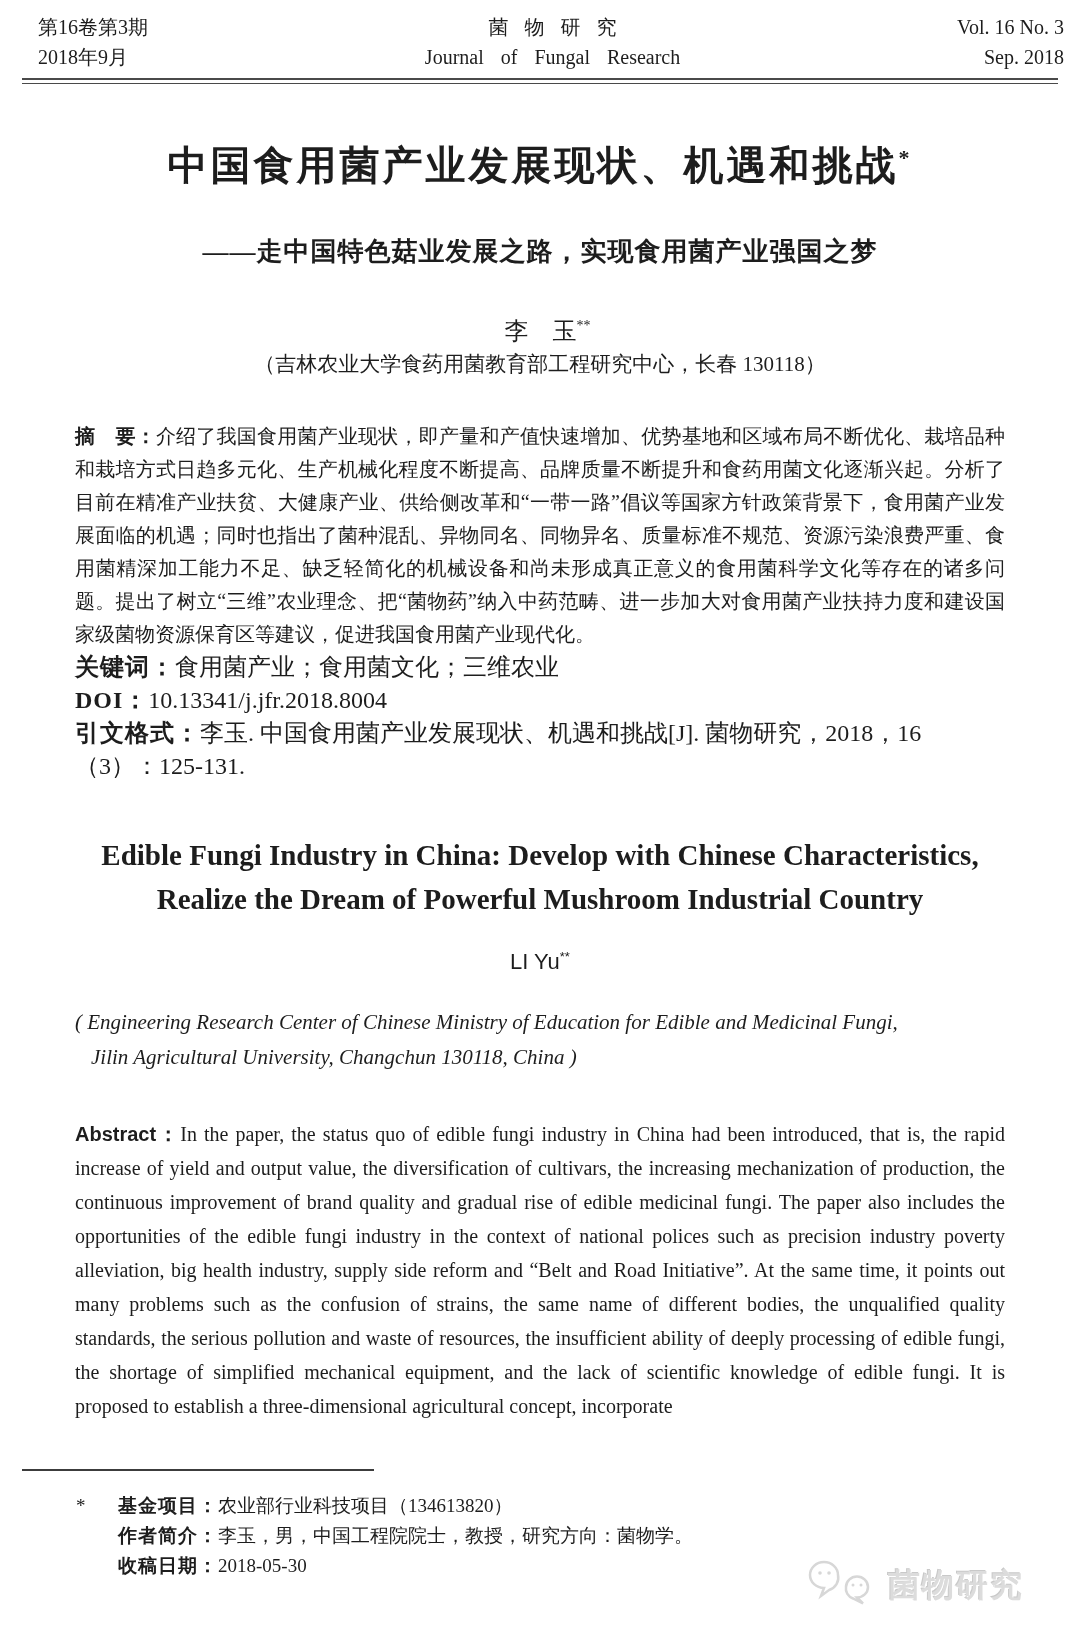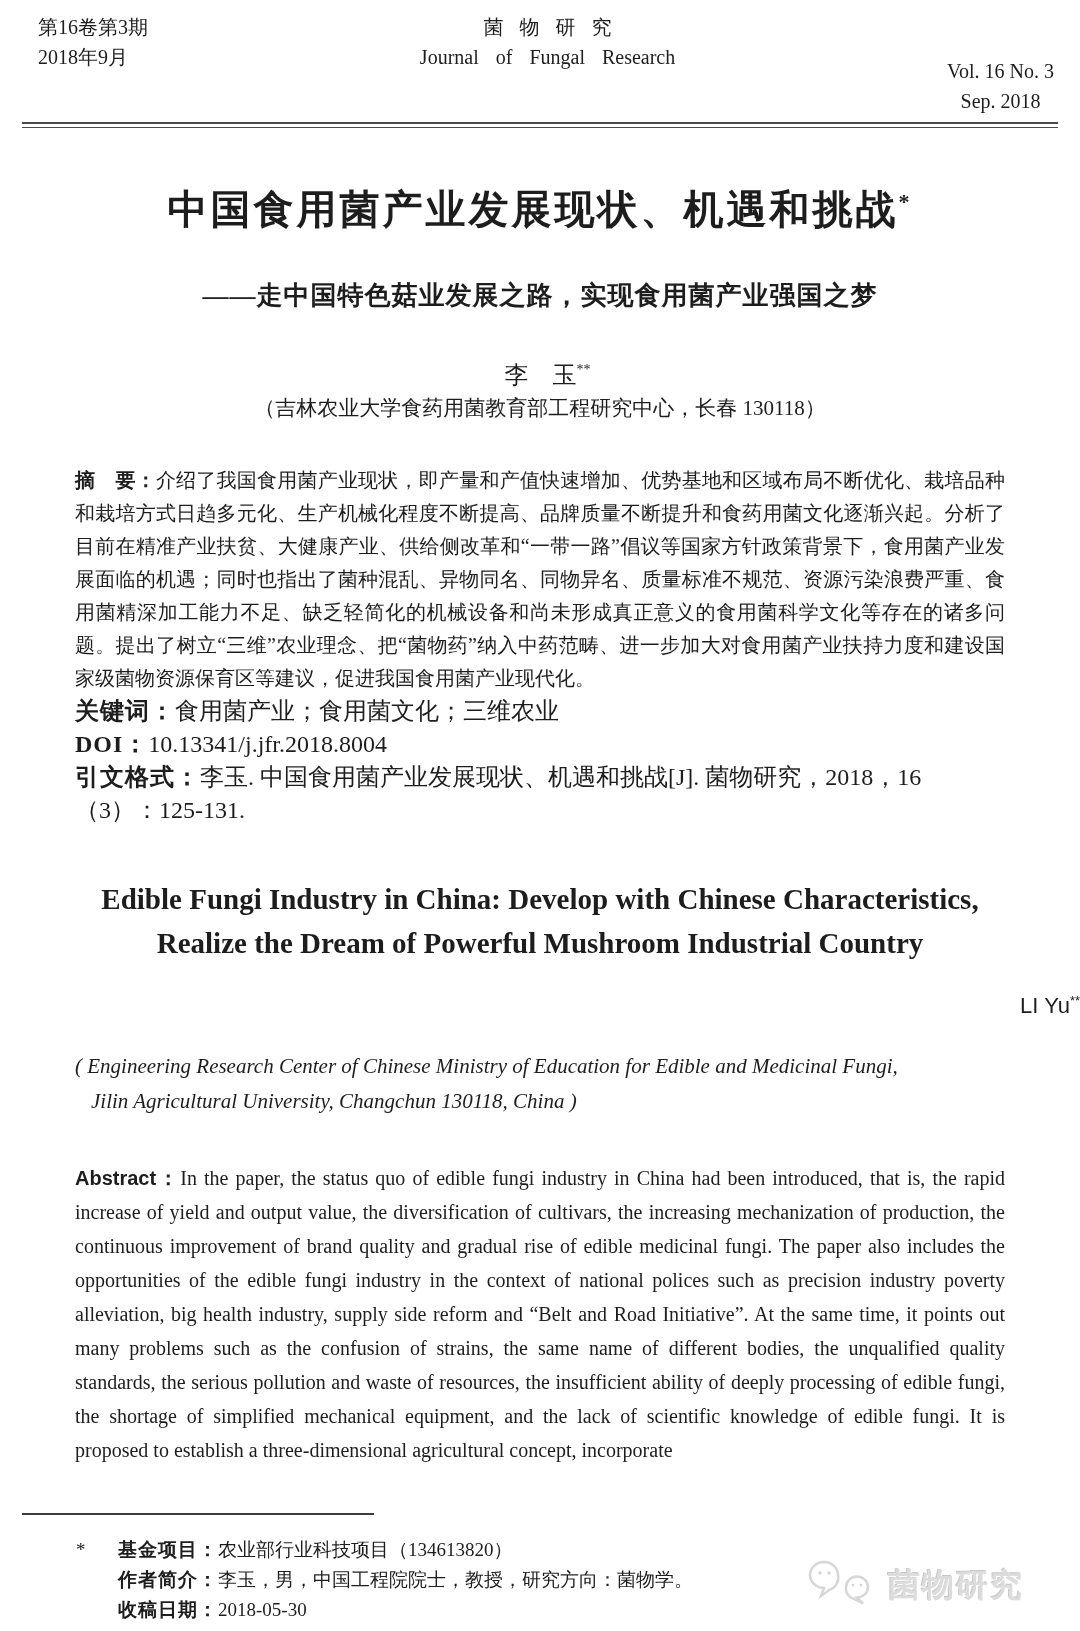--- a/index.html
+++ b/index.html
@@ -14,25 +14,25 @@
     overflow: hidden;
     color: #1d1d1d;
     font-family: "Liberation Serif", "DejaVu Serif", serif;
     box-sizing: border-box;
   }
   
   .header {
     display: flex;
     justify-content: space-between;
     align-items: flex-start;
-    padding: 12px 26px 4px 38px;
+    padding: 12px 16px 4px 38px;
   }
   .header .col { font-size: 20px; line-height: 30px; }
   .header .col.center { text-align: center; }
-  .header .col.right { text-align: center; margin-top: 44px; }
+  .header .col.right { text-align: right; }
   .zh-journal-name { letter-spacing: 16px; margin-left: 16px; }
   .en-journal-name { word-spacing: 12px; }
   .double-rule {
     margin: 2px 22px 0 22px;
     height: 3px;
     border-top: 2px solid #4a4a4a;
     border-bottom: 1px solid #4a4a4a;
   }
   
   .title-zh {
@@ -82,21 +82,21 @@
   
   .title-en {
     margin: 50px 50px 0 50px;
     text-align: center;
     font-size: 29px;
     font-weight: bold;
     line-height: 44px;
   }
   .author-en {
     margin-top: 28px;
-    text-align: right;
+    text-align: center;
     font-size: 22px;
     font-family: "Liberation Sans", "DejaVu Sans", sans-serif;
     font-weight: 300;
   }
   .author-en sup { font-size: 13px; }
   .affil-en {
     margin: 30px 75px 0 75px;
     font-size: 21px;
     font-style: italic;
     line-height: 35px;

